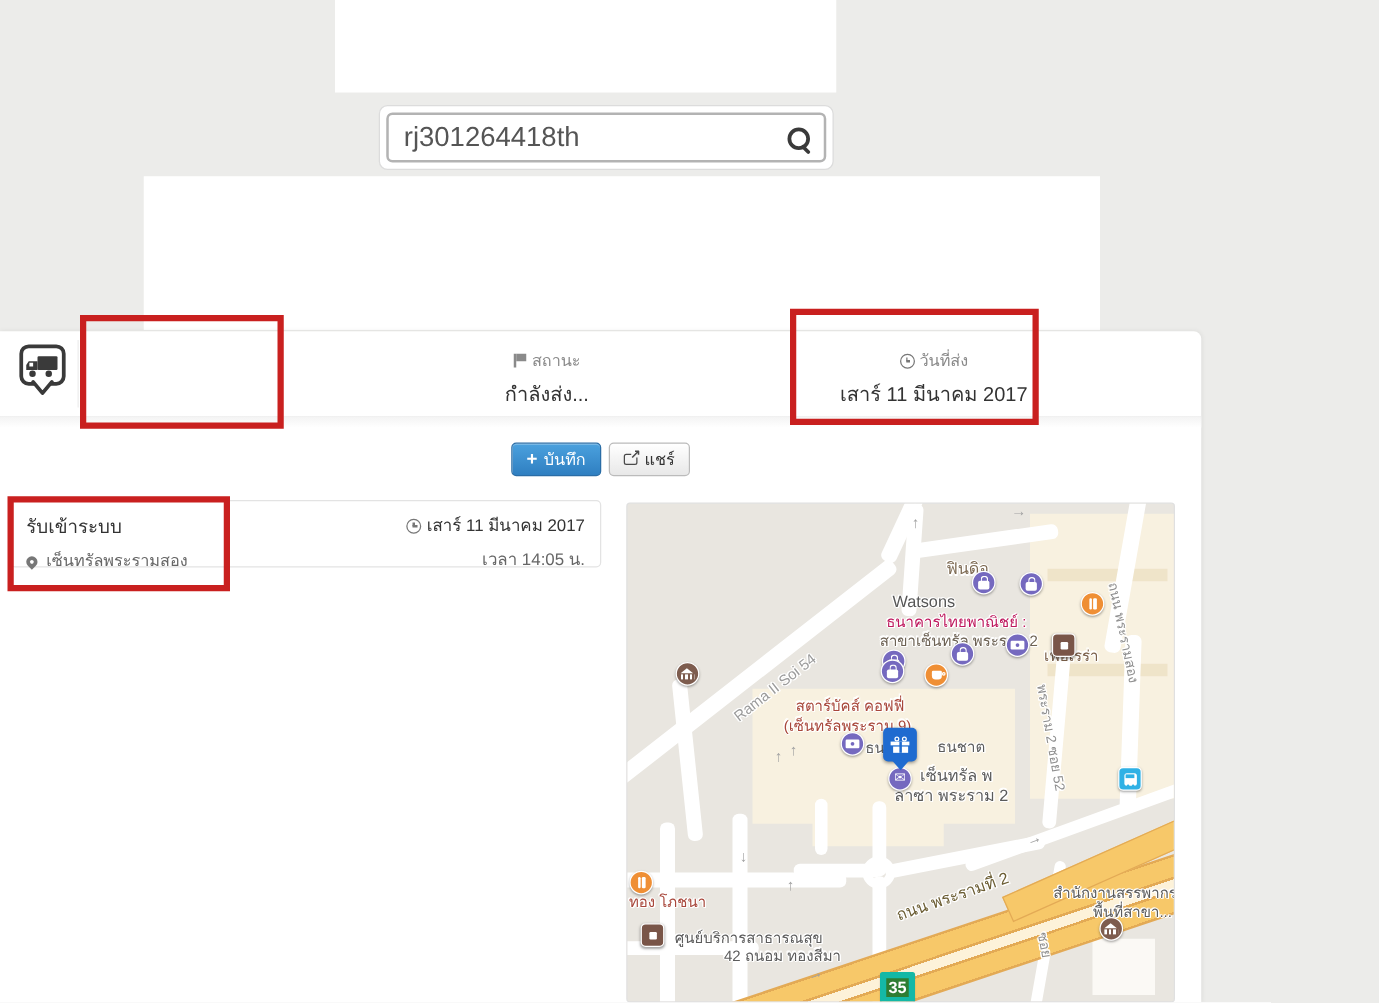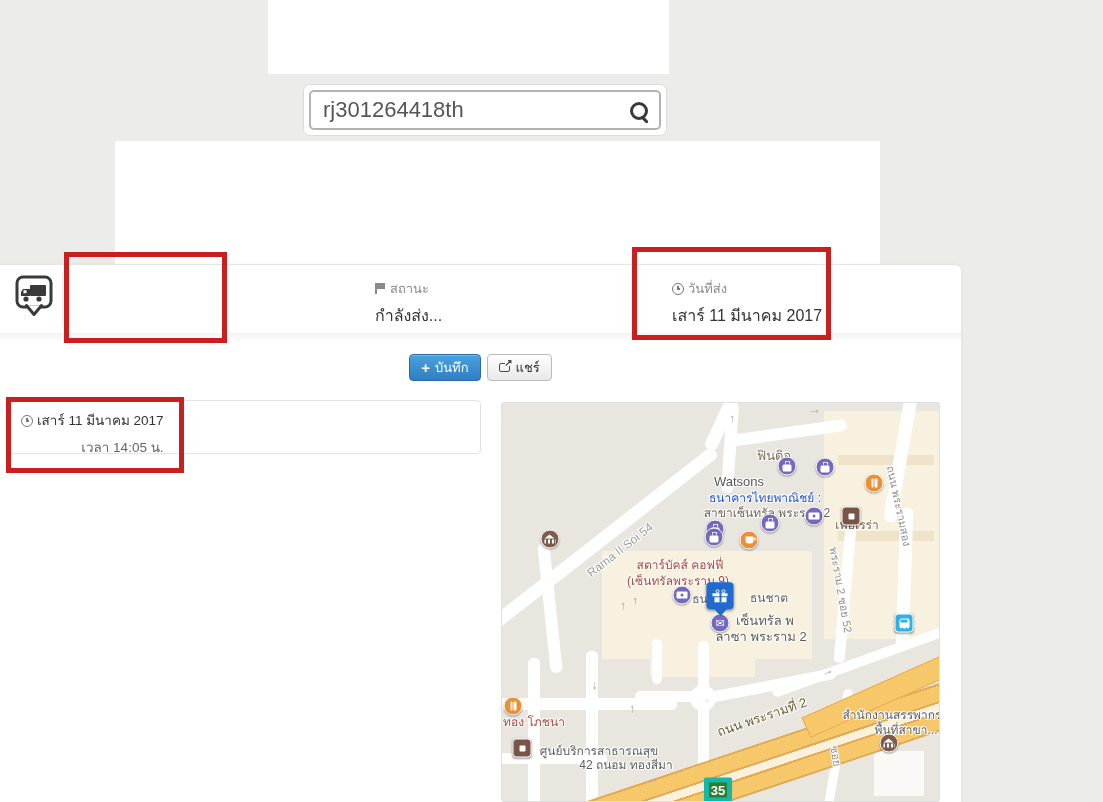--- a/index.html
+++ b/index.html
@@ -18,22 +18,22 @@
 
   
   .panel{position:absolute;left:0;top:265px;width:961px;height:537px;background:#fff;border-radius:0 6px 0 0;box-shadow:0 0 4px rgba(0,0,0,.07);}
   .panel-header{position:absolute;left:0;top:0;right:0;height:68px;border-bottom:1px solid #e2e2e2;}
   .panel-header::after{content:"";position:absolute;left:0;right:0;top:68px;height:9px;background:linear-gradient(#f3f3f3,#fff);}
   .truck-badge{position:absolute;left:15px;top:10px;}
   .header-divider{position:absolute;left:62px;top:7px;width:1px;height:54px;background:#ededed;}
   .title-block{position:absolute;left:85px;top:5px;}
   .page-title{font-size:20px;font-weight:bold;color:#333;}
   .tracking-badge{display:inline-block;margin-top:5px;background:#3eb5e3;color:#fff;font-size:13px;font-weight:bold;padding:2px 11px 3px;border-radius:11px;letter-spacing:.3px;}
-  .status-block{position:absolute;left:375px;top:13px;width:125px;text-align:left;}
-  .date-block{position:absolute;left:672px;top:13px;text-align:left;}
+  .status-block{position:absolute;left:375px;top:13px;width:125px;text-align:center;}
+  .date-block{position:absolute;left:672px;top:13px;text-align:center;}
   .mini-label{font-size:13px;color:#8a8a8a;}
   .mini-value{font-size:16px;color:#333;margin-top:4px;}
 
   
   .flag-icon{display:inline-block;width:11px;height:11px;position:relative;margin-right:4px;vertical-align:-1px;}
   .flag-icon::before{content:"";position:absolute;left:0;top:0;width:2px;height:11px;background:#8a8a8a;}
   .flag-icon::after{content:"";position:absolute;left:2px;top:0;width:8px;height:6px;background:#8a8a8a;}
   .clock-icon{display:inline-block;width:12px;height:12px;border:1.5px solid #777;border-radius:50%;position:relative;vertical-align:-2px;margin-right:4px;box-sizing:border-box;}
   .clock-icon::before{content:"";position:absolute;left:4px;top:1.5px;width:1.5px;height:3.5px;background:#777;}
   .clock-icon::after{content:"";position:absolute;left:4px;top:4.2px;width:3.2px;height:1.5px;background:#777;}
@@ -143,20 +143,24 @@
           <span class="plus-icon">+</span>
           <span>บันทึก</span>
         </button>
       <button class="btn btn-share">
           <span class="share-icon"></span>
           <span>แชร์</span>
         </button>
     </div>
 
     <div class="timeline-card">
+      <div class="tl-left">
+        <div class="tl-title">รับเข้าระบบ</div>
+        <div class="tl-loc"><span class="pin-icon"></span><span>เซ็นทรัลพระรามสอง</span></div>
+      </div>
       <div class="tl-right">
         <div class="tl-date"><span class="clock-icon"></span><span>เสาร์ 11 มีนาคม 2017</span></div>
         <div class="tl-time">เวลา 14:05 น.</div>
       </div>
     </div>
 
     <div class="map" id="map-canvas">
         <div class="building" style="left: 322px; top: 8px; width: 118px; height: 228px; background: rgb(248, 241, 224);"></div>
         <div class="building" style="left: 100px; top: 148px; width: 210px; height: 108px; background: rgb(248, 241, 224);"></div>
         <div class="building" style="left: 148px; top: 252px; width: 105px; height: 22px; background: rgb(248, 241, 224);"></div>
@@ -188,21 +192,21 @@
         <div class="marrow" style="left: 228px; top: 16px; transform: translate(-50%, -50%) rotate(-90deg);">→</div>
         <div class="marrow" style="left: 313px; top: 6px; transform: translate(-50%, -50%) rotate(0deg);">→</div>
         <div class="marrow" style="left: 119px; top: 203px; transform: translate(-50%, -50%) rotate(-90deg);">→</div>
         <div class="marrow" style="left: 131px; top: 198px; transform: translate(-50%, -50%) rotate(-90deg);">→</div>
         <div class="marrow" style="left: 95px; top: 283px; transform: translate(-50%, -50%) rotate(90deg);">→</div>
         <div class="marrow" style="left: 128px; top: 306px; transform: translate(-50%, -50%) rotate(-90deg);">→</div>
         <div class="marrow" style="left: 325px; top: 268px; transform: translate(-50%, -50%) rotate(-20deg);">→</div>
         <div class="marrow" style="left: 150px; top: 376px; transform: translate(-50%, -50%) rotate(-20deg);">→</div>
         <div class="mlabel" style="left: 272px; top: 52px; color: rgb(125, 106, 83); font-size: 13px; transform: translate(-50%, -50%) rotate(0deg);">ฟินดิจ</div>
         <div class="mlabel" style="left: 237px; top: 78px; color: rgb(86, 86, 86); font-size: 13px; transform: translate(-50%, -50%) rotate(0deg);">Watsons</div>
-        <div class="mlabel" style="left: 263px; top: 94px; color: #1d4ed8; font-size: 12px; transform: translate(-50%, -50%) rotate(0deg);">ธนาคารไทยพาณิชย์ :</div>
+        <div class="mlabel" style="left: 263px; top: 94px; color: #be185d; font-size: 12px; transform: translate(-50%, -50%) rotate(0deg);">ธนาคารไทยพาณิชย์ :</div>
         <div class="mlabel" style="left: 265px; top: 109px; color: rgb(109, 98, 84); font-size: 12px; transform: translate(-50%, -50%) rotate(0deg);">สาขาเซ็นทรัล พระราม 2</div>
         <div class="mlabel" style="left: 355px; top: 121px; color: rgb(122, 95, 73); font-size: 12px; transform: translate(-50%, -50%) rotate(0deg);">เฟอเรร่า</div>
         <div class="mlabel" style="left: 178px; top: 161px; color: rgb(168, 71, 59); font-size: 12px; transform: translate(-50%, -50%) rotate(0deg);">สตาร์บัคส์ คอฟฟี่</div>
         <div class="mlabel" style="left: 176px; top: 177px; color: rgb(168, 71, 59); font-size: 12px; transform: translate(-50%, -50%) rotate(0deg);">(เซ็นทรัลพระราม 9)</div>
         <div class="mlabel" style="left: 198px; top: 195px; color: rgb(92, 92, 92); font-size: 12px; transform: translate(-50%, -50%) rotate(0deg);">ธน</div>
         <div class="mlabel" style="left: 267px; top: 194px; color: rgb(92, 92, 92); font-size: 12px; transform: translate(-50%, -50%) rotate(0deg);">ธนชาต</div>
         <div class="mlabel" style="left: 263px; top: 217px; color: rgb(90, 90, 90); font-size: 13px; transform: translate(-50%, -50%) rotate(0deg);">เซ็นทรัล พ</div>
         <div class="mlabel" style="left: 259px; top: 233px; color: rgb(90, 90, 90); font-size: 13px; transform: translate(-50%, -50%) rotate(0deg);">ลาซา พระราม 2</div>
         <div class="mlabel" style="left: 32px; top: 318px; color: rgb(168, 71, 59); font-size: 12px; transform: translate(-50%, -50%) rotate(0deg);">ทอง โภชนา</div>
         <div class="mlabel" style="left: 97px; top: 347px; color: rgb(92, 92, 92); font-size: 12px; transform: translate(-50%, -50%) rotate(0deg);">ศูนย์บริการสาธารณสุข</div>

